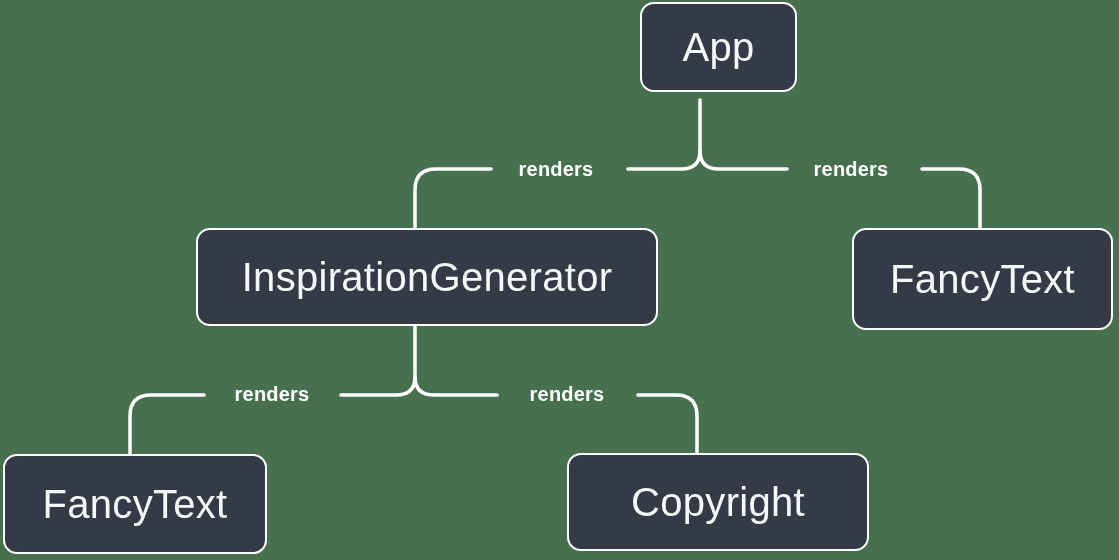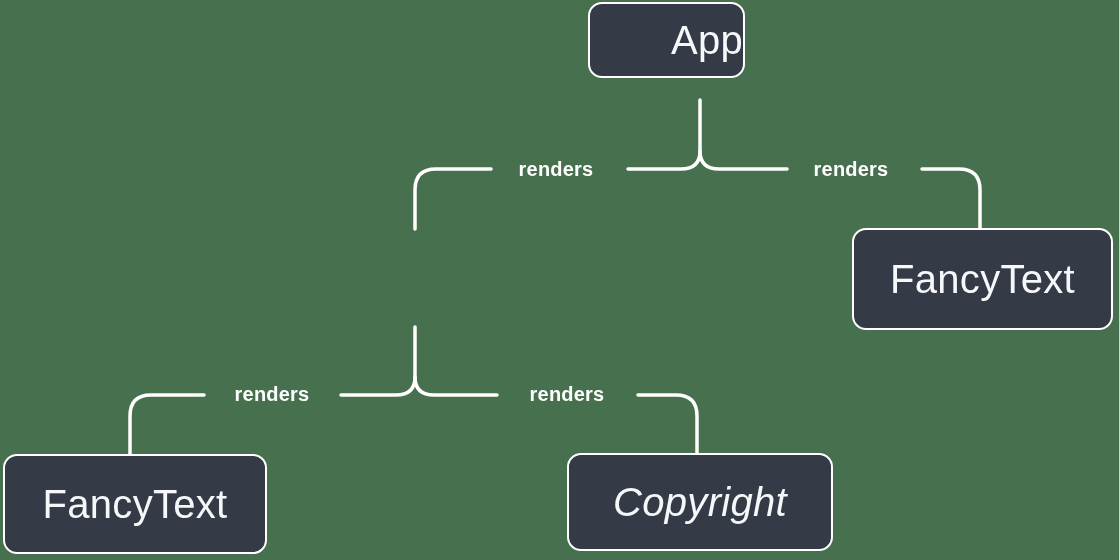--- a/index.html
+++ b/index.html
@@ -60,34 +60,37 @@
     <path d="M700,100 L700,151 Q700,169 681,169 L628,169"></path>
     <path d="M700,151 Q700,169 719,169 L787,169"></path>
     <path d="M491,169 L436,169 Q415,169 415,190 L415,229"></path>
     <path d="M922,169 L959,169 Q980,169 980,190 L980,229"></path>
     <path d="M415,327 L415,377 Q415,395 396,395 L341,395"></path>
     <path d="M415,377 Q415,395 434,395 L497,395"></path>
     <path d="M204,395 L151,395 Q130,395 130,416 L130,455"></path>
     <path d="M638,395 L676,395 Q697,395 697,416 L697,454"></path>
   </svg>
 
-  <div class="node" style="left:588px; top:2px; width:157px; height:76px;justify-content:flex-end;">
+  <div class="node" style="left:640px; top:2px; width:157px; height:90px;">
     <span>App</span>
   </div>
 
+  <div class="node" style="left:196px; top:228px; width:462px; height:98px;">
+    <span>InspirationGenerator</span>
+  </div>
 
   <div class="node" style="left:852px; top:228px; width:261px; height:102px;">
     <span>FancyText</span>
   </div>
 
   <div class="node" style="left:3px; top:454px; width:264px; height:100px;">
     <span>FancyText</span>
   </div>
 
-  <div class="node" style="left:567px; top:453px; width:266px; height:98px;font-style:italic;">
+  <div class="node" style="left:567px; top:453px; width:302px; height:98px;">
     <span>Copyright</span>
   </div>
 
   <div class="edge-label" style="left:556px; top:169px;">renders</div>
 
   <div class="edge-label" style="left:851px; top:169px;">renders</div>
 
   <div class="edge-label" style="left:272px; top:394px;">renders</div>
 
   <div class="edge-label" style="left:567px; top:394px;">renders</div>

